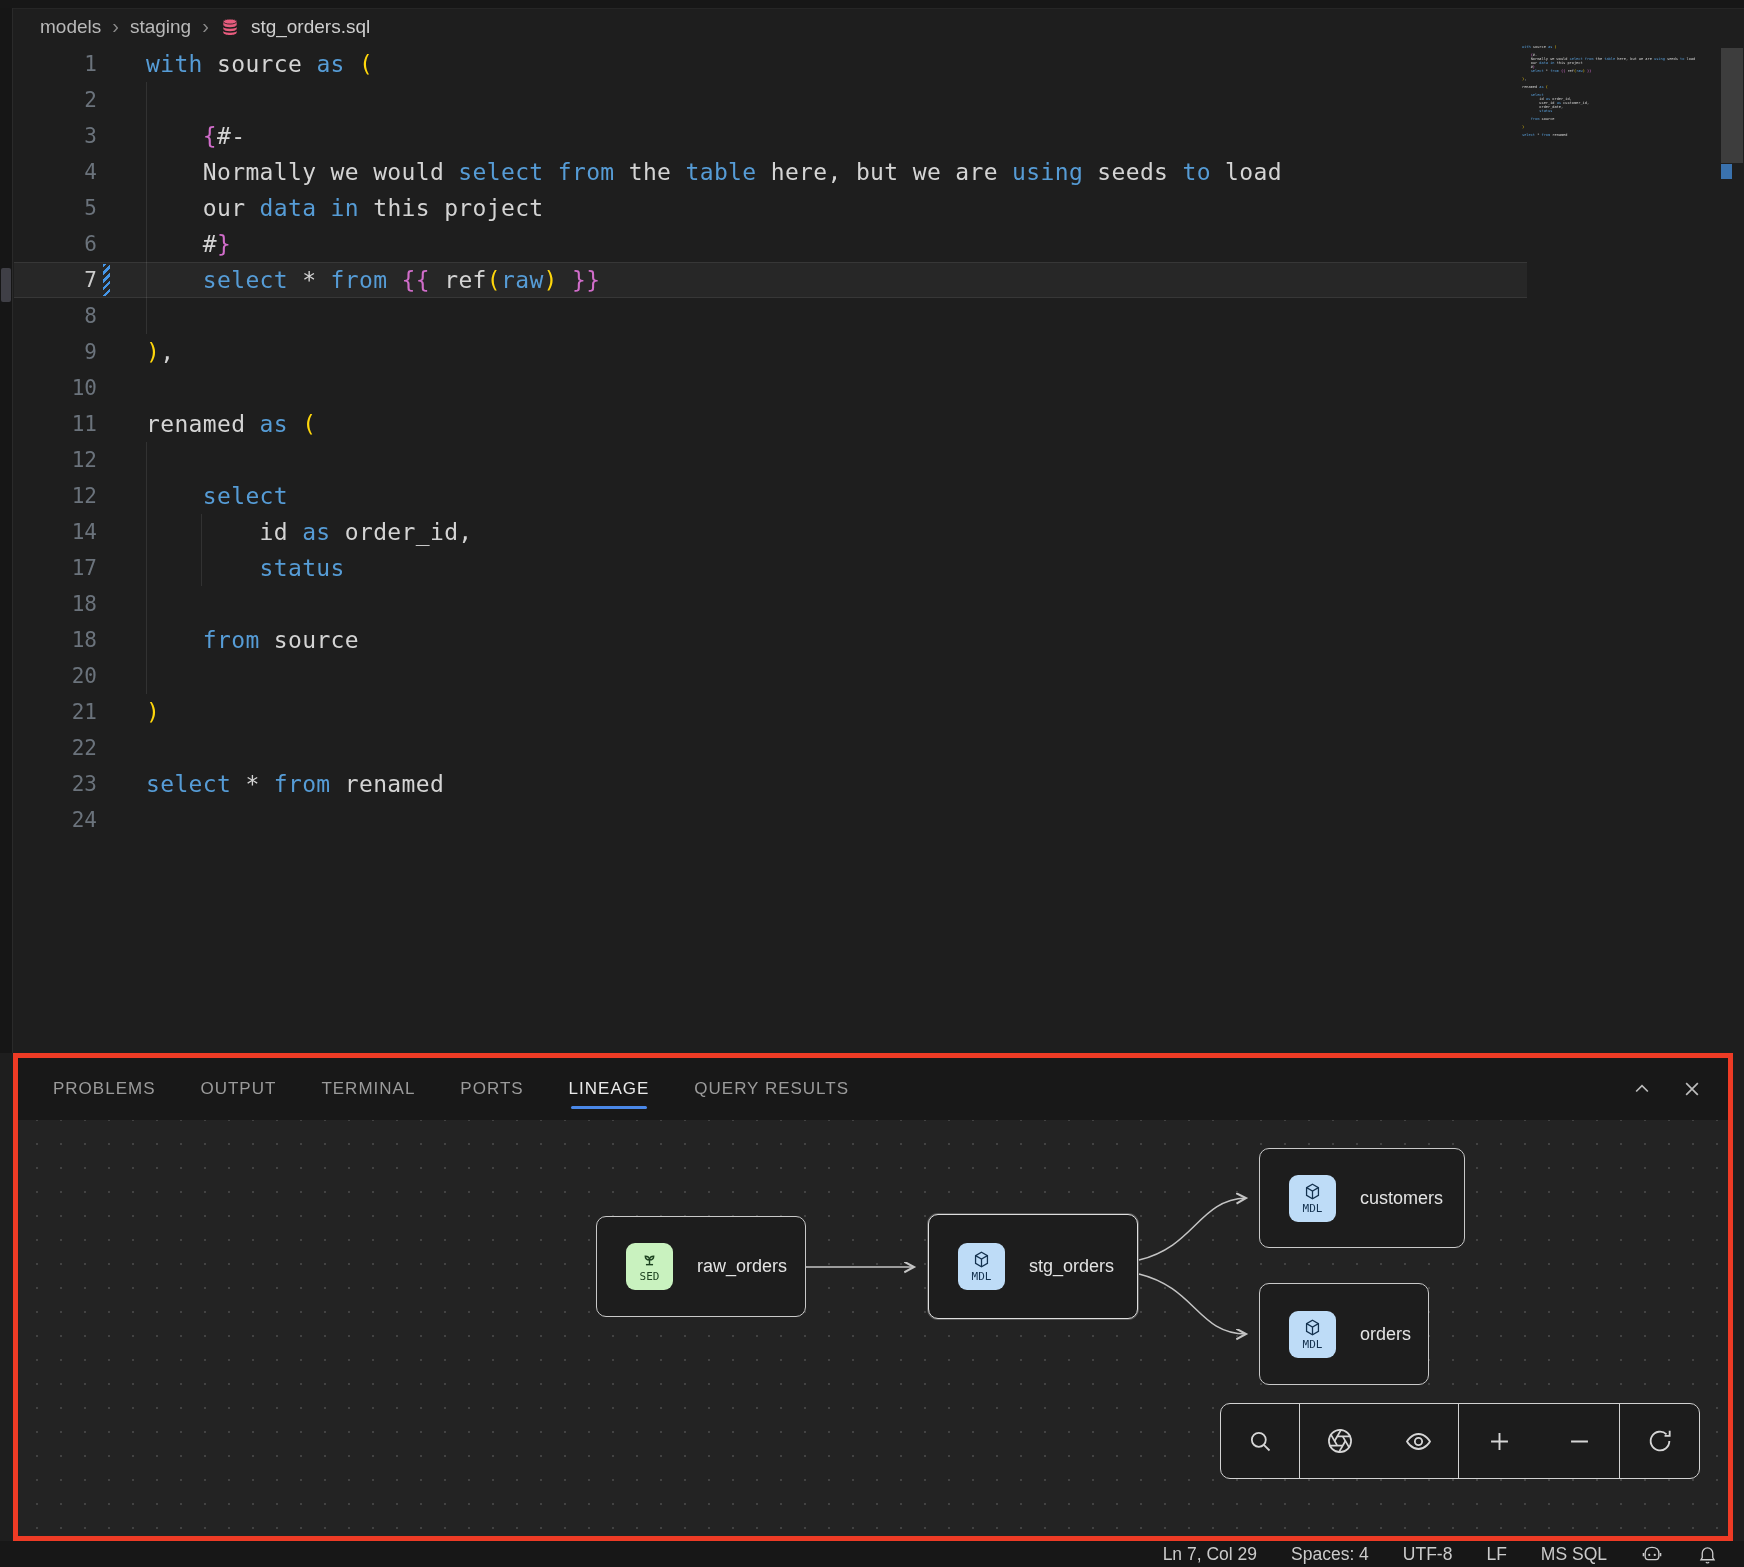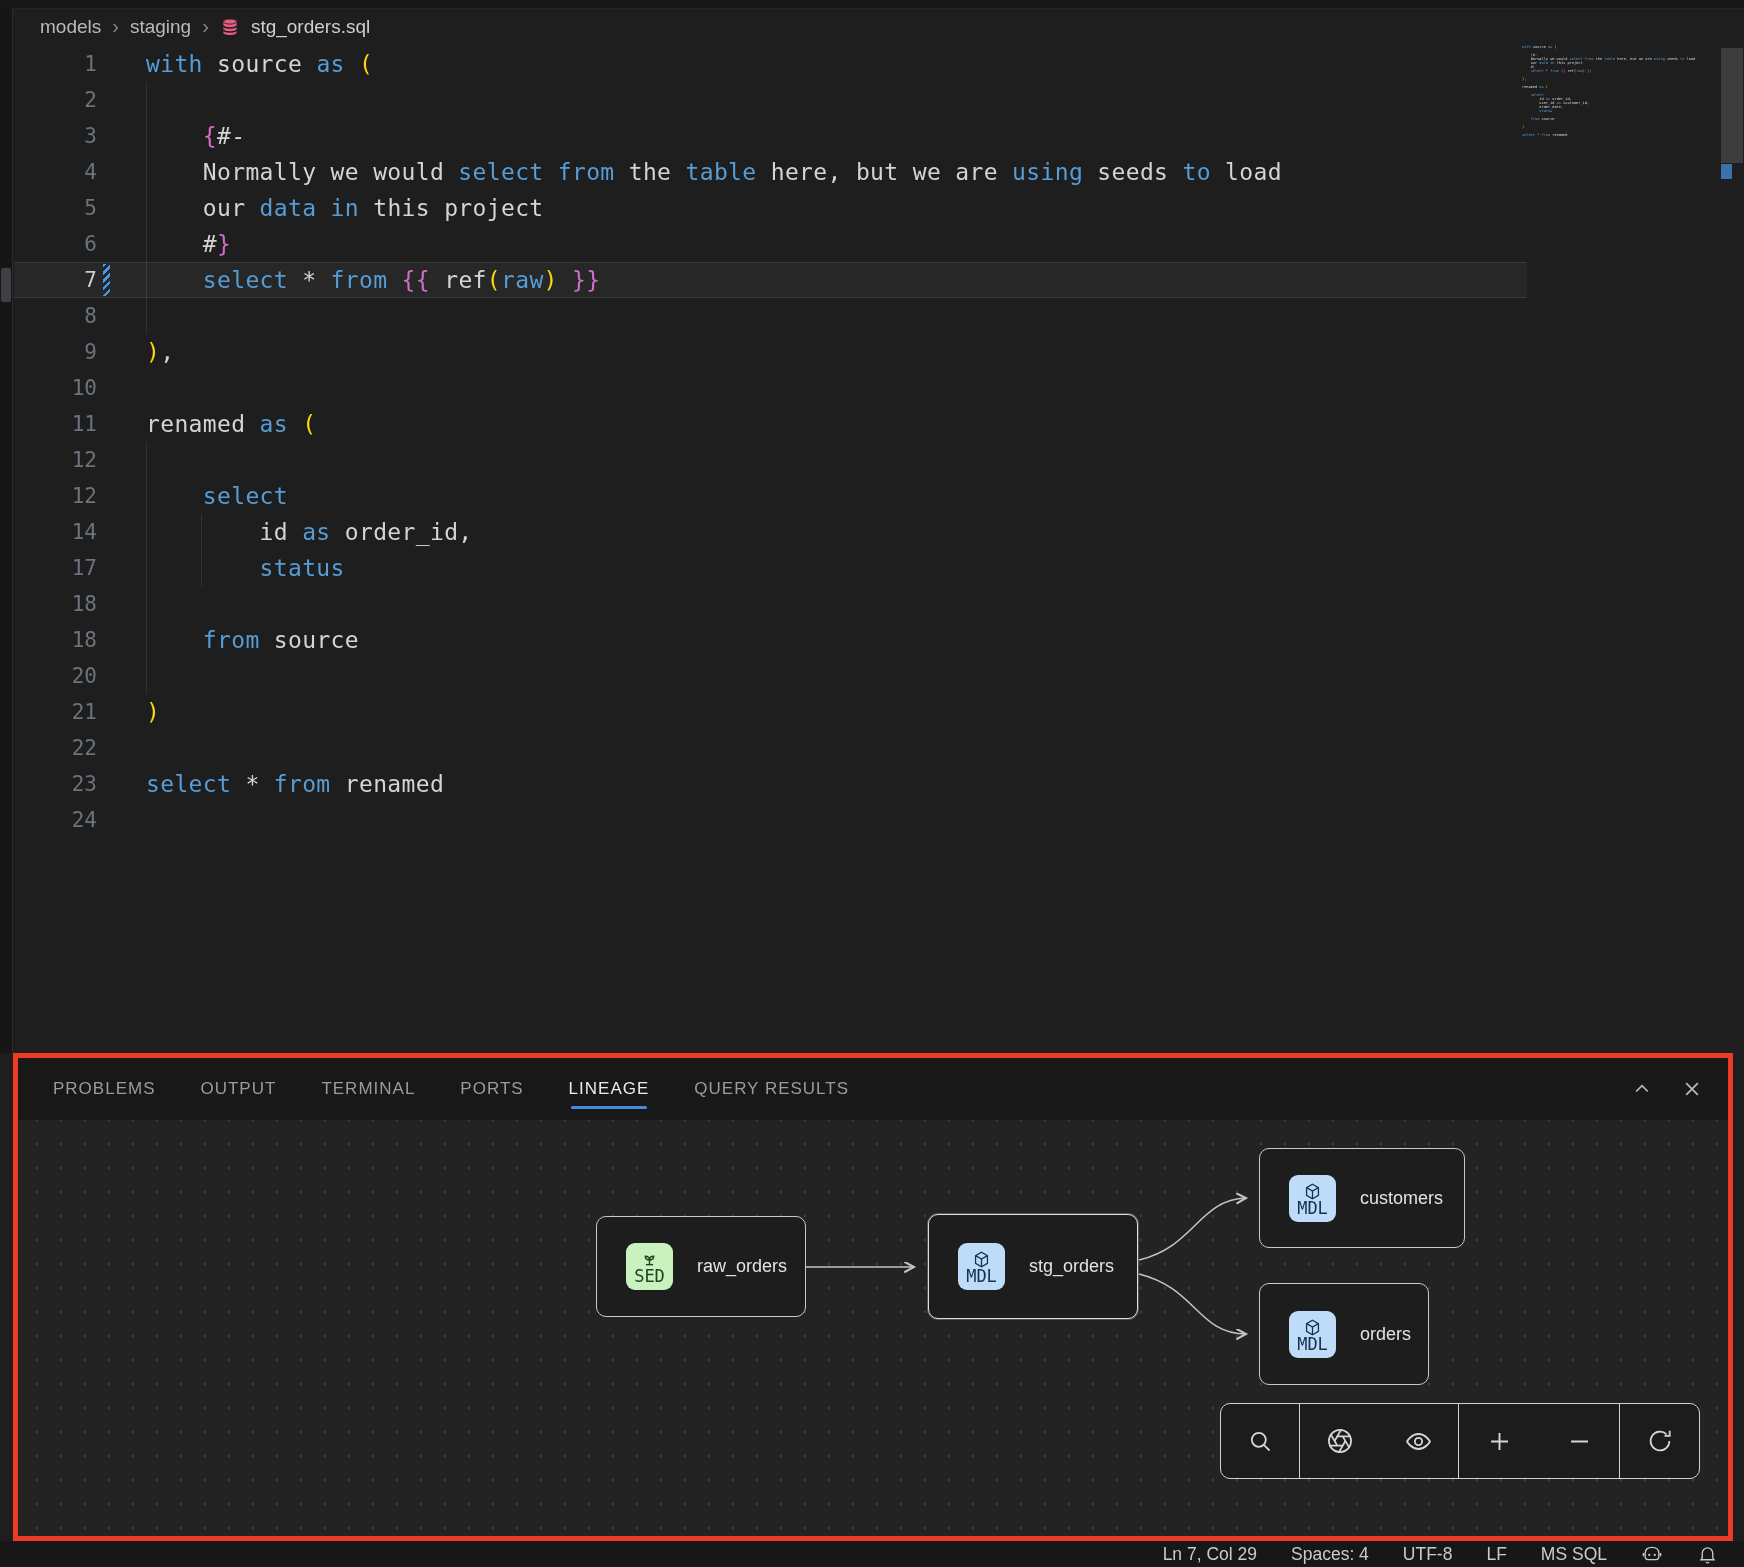--- a/index.html
+++ b/index.html
@@ -57,21 +57,21 @@
   .canvas{flex:1;position:relative;background:#232323;overflow:hidden;
       background-image:radial-gradient(rgba(255,255,255,0.14) 1.1px, transparent 1.3px);
       background-size:24px 24px;background-position:7px 12px;}
   .edges{position:absolute;inset:0;}
 
   .node{position:absolute;background:#1d1d1d;border:1.5px solid #c9c9c9;border-radius:10px;
         display:flex;align-items:center;gap:24px;padding-left:29px;box-sizing:border-box;}
   .node.selected{border-color:#dedede;box-shadow:0 0 0 1px rgba(255,255,255,0.22);}
   .badge{width:47px;height:47px;border-radius:9px;display:flex;flex-direction:column;align-items:center;justify-content:center;flex:0 0 47px;}
   .badge svg{width:19px;height:19px;display:block;}
-  .badge-label{font-family:"DejaVu Sans Mono",monospace;font-size:17px;line-height:13px;margin-top:1px;}
+  .badge-label{font-family:"DejaVu Sans Mono",monospace;font-size:11px;line-height:13px;margin-top:1px;}
   .node-label{font-size:18px;color:#e3e3e3;}
 
   .lineage-toolbar{position:absolute;left:1202px;top:283px;width:480px;height:76px;box-sizing:border-box;
       border:1.5px solid #d2d2d2;border-radius:10px;background:#1c1c1c;display:flex;overflow:hidden;}
   .tool-sec{display:flex;align-items:stretch;border-right:1.5px solid #d2d2d2;box-sizing:border-box;}
   .tool-sec:last-child{border-right:none;}
   .tool-btn{flex:1;background:none;border:none;display:flex;align-items:center;justify-content:center;padding:0;cursor:pointer;}
   .tool-btn svg{display:block;}
 
   

